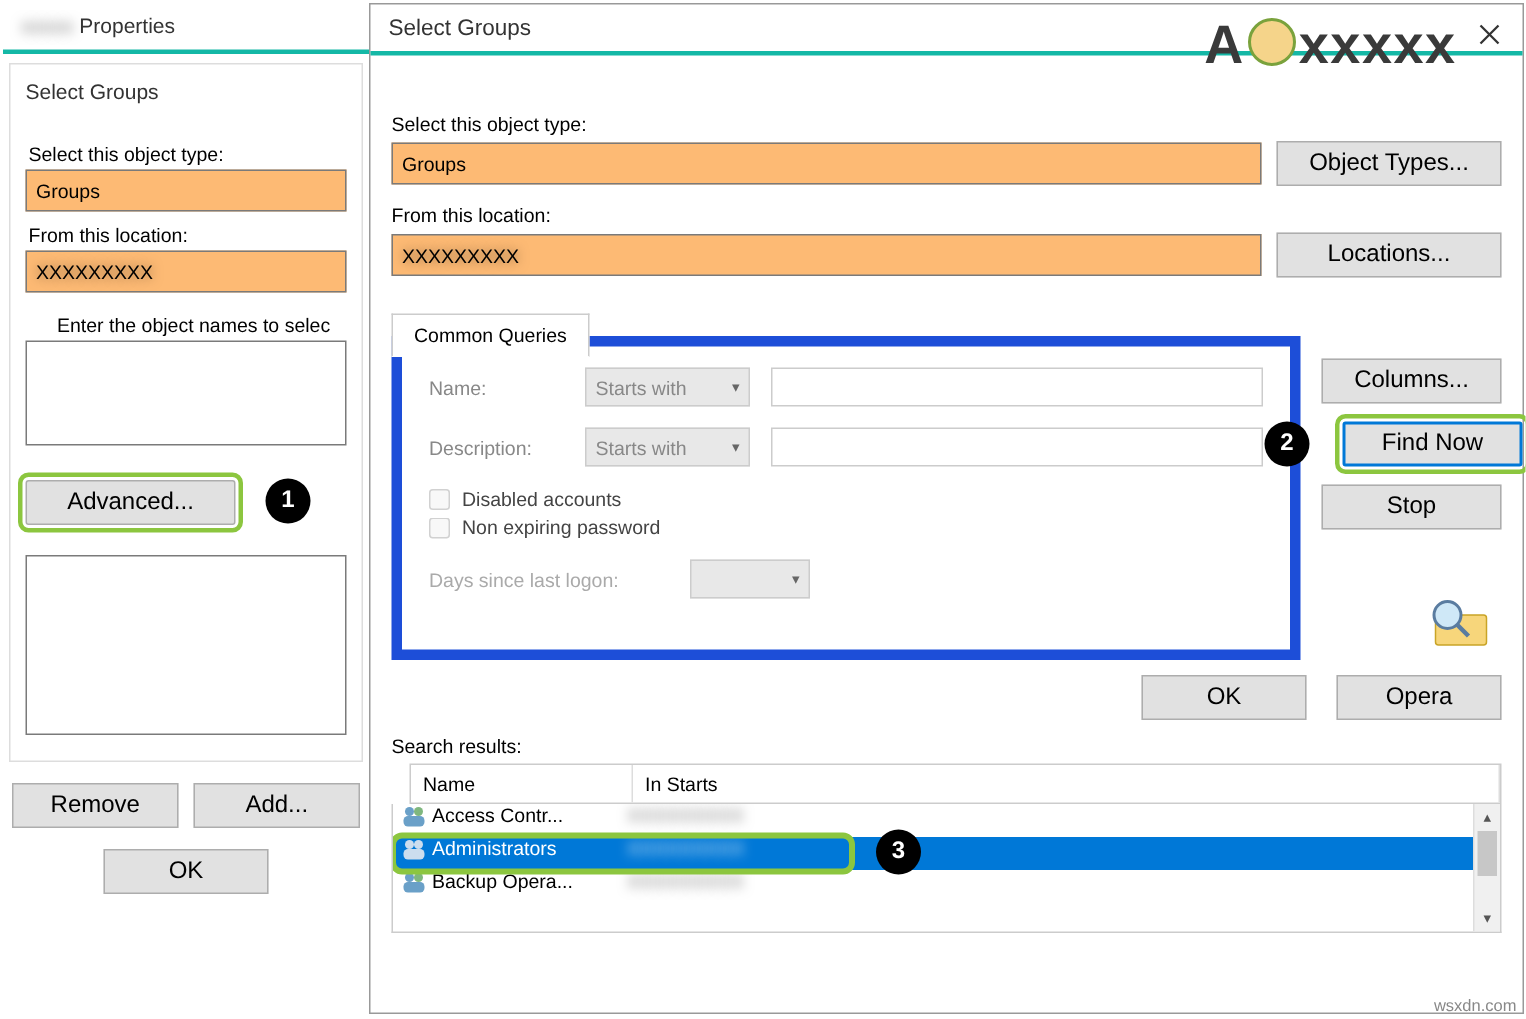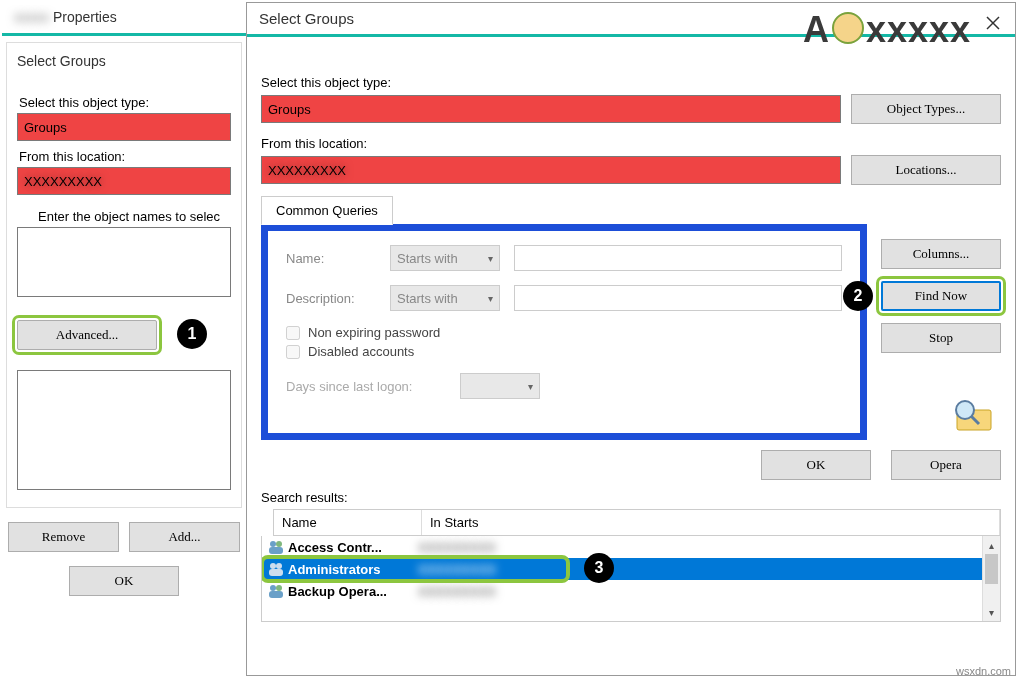--- a/index.html
+++ b/index.html
@@ -36,28 +36,28 @@
     .blbl { margin: 8px 0 3px 2px; display: block; color:#000; }
     .textbox {
       border: 1px solid #7a7a7a;
       background: #fff;
       width: 100%;
       height: 28px;
       padding: 4px 6px;
       font-family: inherit;
       font-size: 13px;
     }
-    .textbox.ro { background:#ef4444; color:#000; }
+    .textbox.ro { background:#fdba74; color:#000; }
     .btn {
       height: 30px;
       min-width: 100px;
       background: #e1e1e1;
       border: 1px solid #adadad;
-      font-family: Liberation Serif, serif;
-      font-size: 13px;
+      font-family: Liberation Sans, sans-serif;
+      font-size: 16px;
       cursor: pointer;
       padding: 0 10px;
     }
     .btn.wide { width: 150px; }
     .hl-green { outline: 3px solid #8CC63F; outline-offset: 2px; border-radius:2px;}
     .hl-green-box { border: 4px solid #8CC63F; border-radius:8px; }
     .hl-blue-border { border: 2px solid #0078d7 !important; }
     .step-badge {
       width: 30px; height: 30px;
       border-radius: 50%;
@@ -92,21 +92,21 @@
     .tabbox {
       margin: 10px 14px 8px 14px;
       position: relative;
     }
     .tab {
       display:inline-block;
       padding: 6px 14px;
       border:1px solid #ccc;
       border-bottom: 1px solid #fff;
       background:#fff;
-      position:relative; top:1px; z-index:2;
+      position:relative; top:14px; z-index:2;
     }
     .tabcontent {
       border:7px solid #1d4ed8;
       padding: 14px 18px 20px 18px;
       background:#fff;
     }
     .form-row { display:flex; align-items:center; gap:14px; margin-bottom:14px; }
     .form-row .flabel { width:90px; color:#888; }
     .select {
       width:110px; height:26px; border:1px solid #ccc; background:#eee;
@@ -124,21 +124,21 @@
     }
     .search-icon {
       width:54px; height:40px; align-self:flex-end; margin-top:30px;
       display:flex; align-items:center; justify-content:center;
     }
     .results-area { margin: 6px 14px 0 14px; }
     .grid-head { display:flex; border:1px solid #ccc; background:#fff;margin-left:12px; }
     .grid-head div { padding:5px 8px; border-right:1px solid #ddd; font-weight:normal;}
     .col-name{ width:148px;} .col-folder{ flex:1;}
     .grid-body { border:1px solid #ccc; border-top:none; height:86px; overflow:hidden; position:relative;}
-    .grow { display:flex; align-items:center; height:22px; padding-left:4px;font-weight:bold;}
+    .grow { display:flex; align-items:flex-start; height:22px; padding-left:4px;}
     .grow .gicon{ width:20px; display:flex;align-items:center;justify-content:center;}
     .grow .gname{ width:124px; overflow:hidden; text-overflow:ellipsis; white-space:nowrap; padding-left:2px;}
     .grow .gfolder{ flex:1; padding-left:8px;}
     .grow.sel { background:#0078d7; color:#fff; }
     .scroll-track { position:absolute; right:0; top:0; bottom:0; width:18px; background:#f0f0f0; border-left:1px solid #ddd;}
     .scroll-arr { height:18px; display:flex;align-items:center;justify-content:center; font-size:10px; color:#555;}
     .scroll-thumb{ position:absolute; top:18px; left:2px; right:2px; height:30px; background:#c7c7c7;}
     .bot-row { display:flex; gap:20px; justify-content:flex-end; margin:10px 14px; }
     .logo {
       position:absolute; top:6px; right:44px;
@@ -243,40 +243,40 @@
       <div class="form-row">
         <span class="flabel">Description:</span>
         <div class="select disabled">
           <span>Starts with</span>
           <span class="chev">▾</span>
         </div>
         <div class="txt"></div>
       </div>
       <label class="chk">
         <input type="checkbox" disabled="" style="">
-        <span>Non expiring password</span>
+        <span>Disabled accounts</span>
       </label>
       <label class="chk">
         <input type="checkbox" disabled="" style="">
-        <span>Disabled accounts</span>
+        <span>Non expiring password</span>
       </label>
       <div class="form-row" style="margin-top:14px;">
         <span class="flabel" style="width:160px; color:#aaa;">Days since last logon:</span>
         <div class="select disabled" style="width:80px;">
           <span></span>
           <span class="chev">▾</span>
         </div>
       </div>
     </div>
   </div>
 
   <div class="right-col">
     <button class="btn">Columns...</button>
     <div style="position:relative;">
-      <button class="btn hl-blue-border hl-green" style="width:100%;">Find Now</button>
+      <button class="btn hl-blue-border hl-green" style="width:100%;margin-left:14px;">Find Now</button>
       <div class="step-badge" style="left:-38px; top:0;">2</div>
     </div>
     <button class="btn">Stop</button>
     <div class="search-icon">
       <svg width="50" height="38" viewBox="0 0 50 38">
         <rect x="8" y="14" width="34" height="20" rx="2" fill="#f7d67b" stroke="#c9a427"></rect>
         <rect x="8" y="10" width="16" height="6" rx="2" fill="#f7d67b" stroke="#c9a427"></rect>
         <circle cx="16" cy="14" r="9" fill="#cfe8f7" stroke="#5a7ca0" stroke-width="2"></circle>
         <line x1="22" y1="20" x2="30" y2="28" stroke="#5a7ca0" stroke-width="3"></line>
       </svg>

